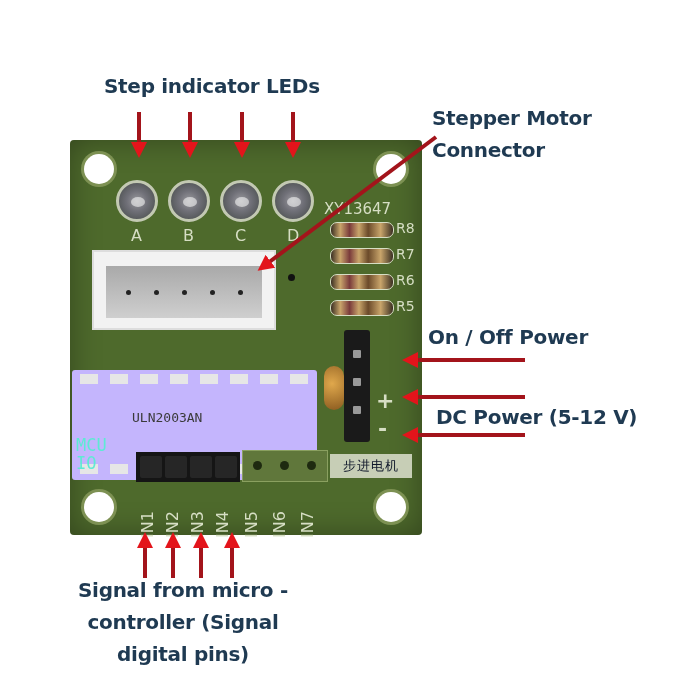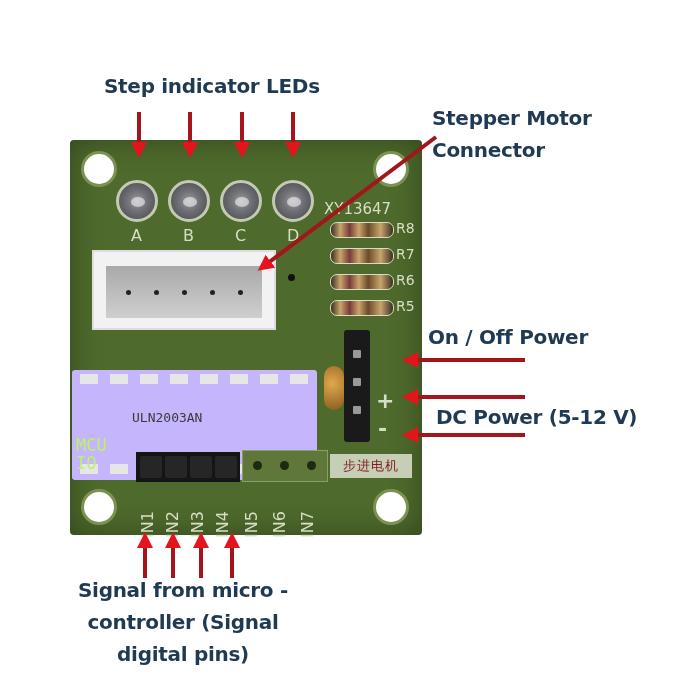--- a/index.html
+++ b/index.html
@@ -54,27 +54,27 @@
     .rlabel { position: absolute; color: #d6dec4; font-size: 14px; }
     .jumper { position: absolute; left: 274px; top: 190px; width: 26px; height: 112px; background: #1a1a1a; border-radius: 3px; }
     .jumper .pin { position: absolute; left: 9px; width: 8px; height: 8px; background: #999; border-radius: 1px; }
     .cap { position: absolute; left: 254px; top: 226px; width: 20px; height: 44px; border-radius: 10px; background: radial-gradient(circle at 40% 40%, #e0a84c, #8a5a1f); }
     .header { position: absolute; left: 66px; top: 312px; width: 104px; height: 30px; background: #151515; }
     .header .cell { position: absolute; top: 4px; width: 22px; height: 22px; background: #262626; border-radius: 2px; }
     .pad-box { position: absolute; left: 172px; top: 310px; width: 84px; height: 30px; background: #60773b; border: 1px solid #8aa060; }
     .pad-box .pad { position: absolute; top: 10px; width: 9px; height: 9px; border-radius: 50%; background: #1e2a10; }
     .chinese {
       position: absolute; left: 260px; top: 314px; width: 82px; height: 24px; background: #c7ceb6;
-      color: #7f1d1d; font-size: 13px; text-align: center; line-height: 24px; letter-spacing: 1px;
+      color: #0f172a; font-size: 13px; text-align: center; line-height: 24px; letter-spacing: 1px;
     }
     .in-label {
       position: absolute; top: 346px; width: 20px; height: 52px; color: #d6dec4; font-size: 16px;
       writing-mode: vertical-rl; transform: rotate(180deg); text-align: left; line-height: 20px;
     }
-    .mcu { position: absolute; left: 6px; top: 296px; color: #bef264; font-size: 17px; line-height: 18px; font-family: "DejaVu Sans Mono", monospace; }
+    .mcu { position: absolute; left: 6px; top: 296px; color: #5eead4; font-size: 17px; line-height: 18px; font-family: "DejaVu Sans Mono", monospace; }
     .pwr-mark { position: absolute; color: #d6dec4; font-size: 22px; font-weight: bold; }
     svg.overlay { position: absolute; left: 0; top: 0; width: 700px; height: 700px; pointer-events: none; }
   </style>
 </head>
 <body>
 
 <div class="label" style="left:104px; top:70px;">Step indicator LEDs</div>
 <div class="label" style="left:432px; top:102px;">
   <span class="line">Stepper Motor</span>
   <span class="line">Connector</span>

